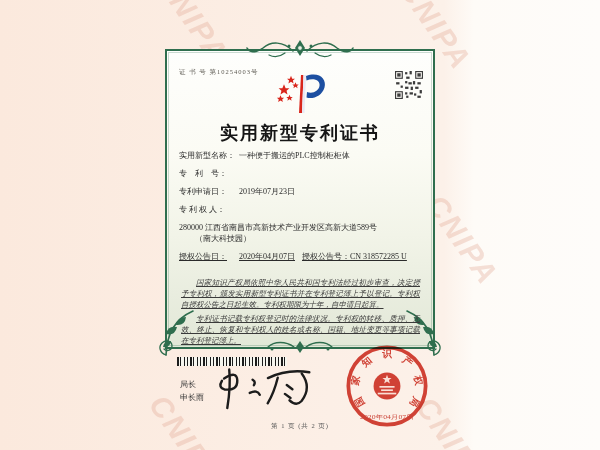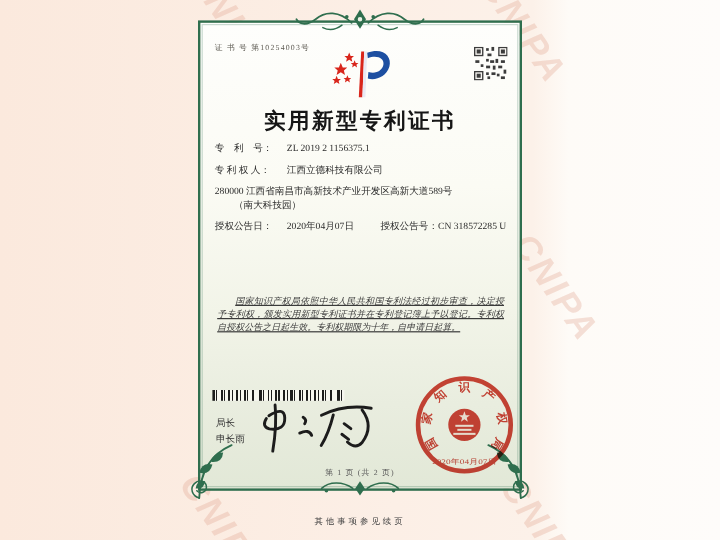--- a/index.html
+++ b/index.html
@@ -4,36 +4,36 @@
 <style>
   html,body{margin:0;padding:0;}
   .stage{position:relative;width:600px;height:450px;overflow:hidden;
     background:linear-gradient(90deg,#fbe9dd 0%,#fcefe6 55%,#fcf1e9 74%,#fefbf7 79%,#fefcfa 100%);
     font-family:"Liberation Serif",serif;}
   
   .wm{position:absolute;font-family:"Liberation Sans",sans-serif;font-style:italic;font-weight:bold;
     font-size:30px;color:rgba(226,166,146,.34);transform:translate(-50%,-50%) rotate(55deg);
     letter-spacing:2px;pointer-events:none;white-space:nowrap;}
   
-  .certificate{position:absolute;left:165px;top:17px;width:270px;height:392px;box-sizing:border-box;
+  .certificate{position:absolute;left:165px;top:49px;width:270px;height:300px;box-sizing:border-box;
     border:2px solid #2f6e4e;
     background:linear-gradient(180deg,#fefefc 0%,#fbfbf4 35%,#f2f4e8 62%,#e9eddf 82%,#e2e8d7 100%);}
   .certificate::after{content:"";position:absolute;inset:1px;border:1px solid rgba(47,110,78,.25);pointer-events:none;}
   .cert-no{position:absolute;left:12px;top:17px;font-size:6.5px;color:#5d5a52;letter-spacing:1px;}
   .qr{position:absolute;right:10px;top:20px;width:28px;height:28px;}
   .logo{position:absolute;left:50%;top:20px;transform:translateX(-50%);width:56px;height:44px;}
   .title{position:absolute;left:0;right:0;top:70px;text-align:center;font-size:18px;font-weight:bold;
     color:#161616;letter-spacing:2px;}
   .fields{position:absolute;left:12px;right:10px;top:100px;font-size:8px;color:#2b2b2b;}
   .field-row{display:flex;margin-bottom:7.5px;line-height:10.5px;}
   .f-label{flex:none;width:60px;}
   .f-value{flex:1;white-space:pre-wrap;}
-  .grant-row{display:flex;line-height:10.5px;}
+  .grant-row{display:flex;line-height:10.5px;text-decoration:underline;}
   .pair{display:flex;}
-  .pair+.pair{margin-left:22px;text-align:center;}
+  .pair+.pair{margin-left:7px;text-align:center;}
   .paras{position:absolute;left:14px;right:13px;top:226px;font-size:7.5px;line-height:11px;
     color:#3a3a3a;font-style:italic;text-align:justify;}
   .paras p{margin:0 0 3px 0;text-indent:2em;text-decoration:underline;}
   .barcode{position:absolute;left:10px;top:306px;width:110px;height:9px;
     background:repeating-linear-gradient(90deg,#1c1c1c 0 2px,#f6f6ef 2px 3px,#1c1c1c 3px 4px,#f6f6ef 4px 7px,#1c1c1c 7px 8.5px,#f6f6ef 8.5px 10px,#1c1c1c 10px 10.7px,#f6f6ef 10.7px 13px);}
   .signer{position:absolute;left:13px;top:327px;font-size:8px;line-height:13px;color:#333;}
   .signature{position:absolute;left:46px;top:314px;width:105px;height:46px;transform:rotate(-2deg);}
   .seal{position:absolute;left:178px;top:293px;width:84px;height:84px;opacity:.92;mix-blend-mode:multiply;}
   .seal-ch{font-size:11.5px;fill:#cf3629;font-weight:bold;font-family:"Liberation Serif",serif;}
   .seal-date{font-size:7px;fill:#c9382c;font-family:"Liberation Serif",serif;}
@@ -153,45 +153,52 @@
         <polygon points="29,4 31.5,4 30,42 27,42" fill="#d9261c"></polygon>
         <polygon points="31.5,4 34,4 32.5,42 30,42" fill="#e9e9f4"></polygon>
         <path d="M34,5 C47,0 55,8 52.5,16.5 C50,25 41,28.5 34.5,26.5 L35,21 C41,23 46.5,20 47.5,15 C48.5,9.5 42,6.5 34.5,9.5 Z" fill="#1d4fa1"></path>
       </svg>
     </div>
 
     <div class="title">实用新型专利证书</div>
 
     <div class="fields">
       <div class="field-row">
+        <span class="f-label">实用新型名称：</span>
+        <span class="f-value">一种便于搬运的PLC控制柜柜体</span>
+      </div>
+      <div class="field-row">
         <span class="f-label">专　利　号：</span>
-        <span class="f-value">ZL 2019 2 1156375.1</span>
+      </div>
+      <div class="field-row">
+        <span class="f-label">专利申请日：</span>
+        <span class="f-value">2019年07月23日</span>
       </div>
       <div class="field-row">
         <span class="f-label">专 利 权 人：</span>
-        <span class="f-value">江西立德科技有限公司</span>
       </div>
       <div class="field-row">
         <span class="f-value">280000 江西省南昌市高新技术产业开发区高新大道589号
 　　（南大科技园）</span>
       </div>
       <div class="grant-row">
         <span class="pair">
           <span class="f-label">授权公告日：</span>
           <span>2020年04月07日</span>
         </span>
         <span class="pair">
           <span>授权公告号：</span>
           <span>CN 318572285 U</span>
         </span>
       </div>
     </div>
 
     <div class="paras">
       <p>国家知识产权局依照中华人民共和国专利法经过初步审查，决定授予专利权，颁发实用新型专利证书并在专利登记簿上予以登记。专利权自授权公告之日起生效。专利权期限为十年，自申请日起算。</p>
+      <p>专利证书记载专利权登记时的法律状况。专利权的转移、质押、无效、终止、恢复和专利权人的姓名或名称、国籍、地址变更等事项记载在专利登记簿上。</p>
     </div>
 
     <div class="barcode"></div>
 
     <div class="signer">
       <div>局长</div>
       <div>申长雨</div>
     </div>
 
     <div class="signature">
@@ -229,14 +236,13 @@
           <rect x="43" y="54" width="14" height="2" fill="#fdeceb"></rect>
           <rect x="39" y="58" width="22" height="2" fill="#fdeceb"></rect>
         </g>
         <text class="seal-date" x="50" y="89" text-anchor="middle" textLength="64" lengthAdjust="spacingAndGlyphs">2020年04月07日</text>
       </svg>
     </div>
 
     <div class="page-ind">第 1 页 (共 2 页)</div>
   </div>
 
-  <div class="bottom-note">其他事项参见续页</div>
 </div>
 
 </body></html>

